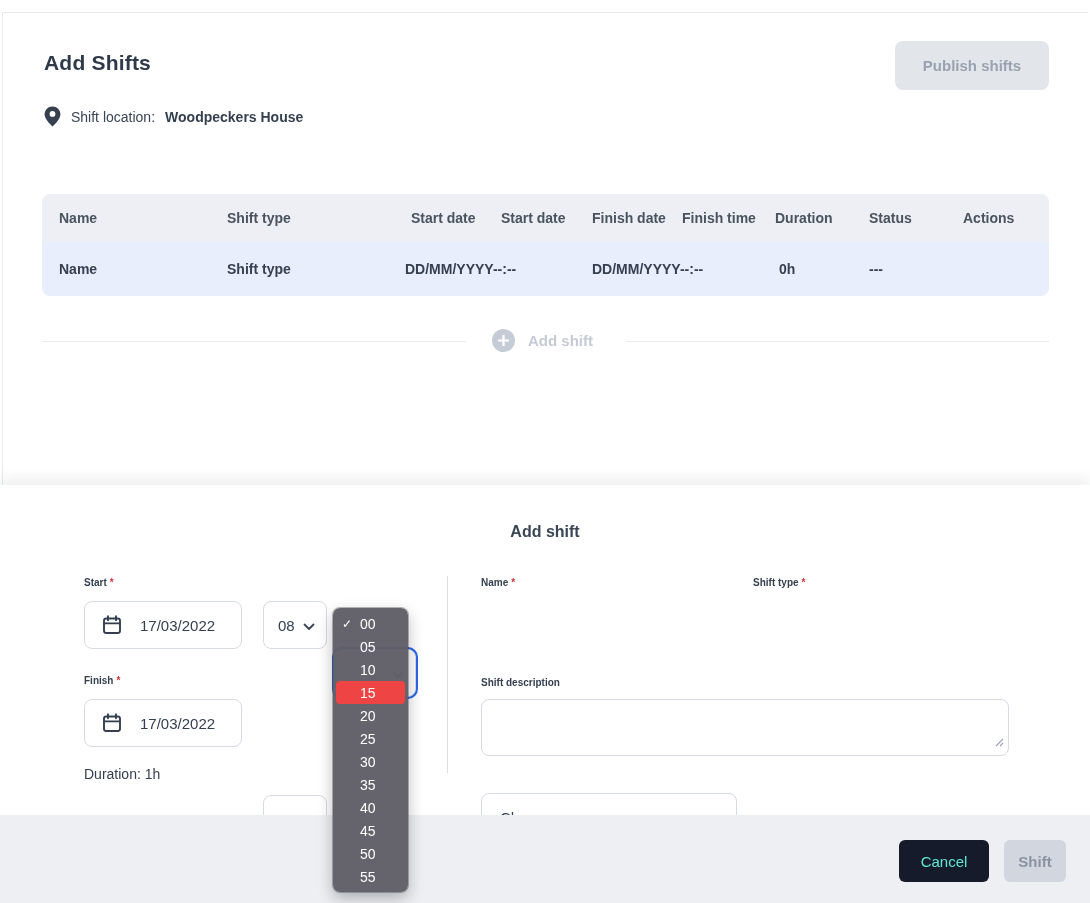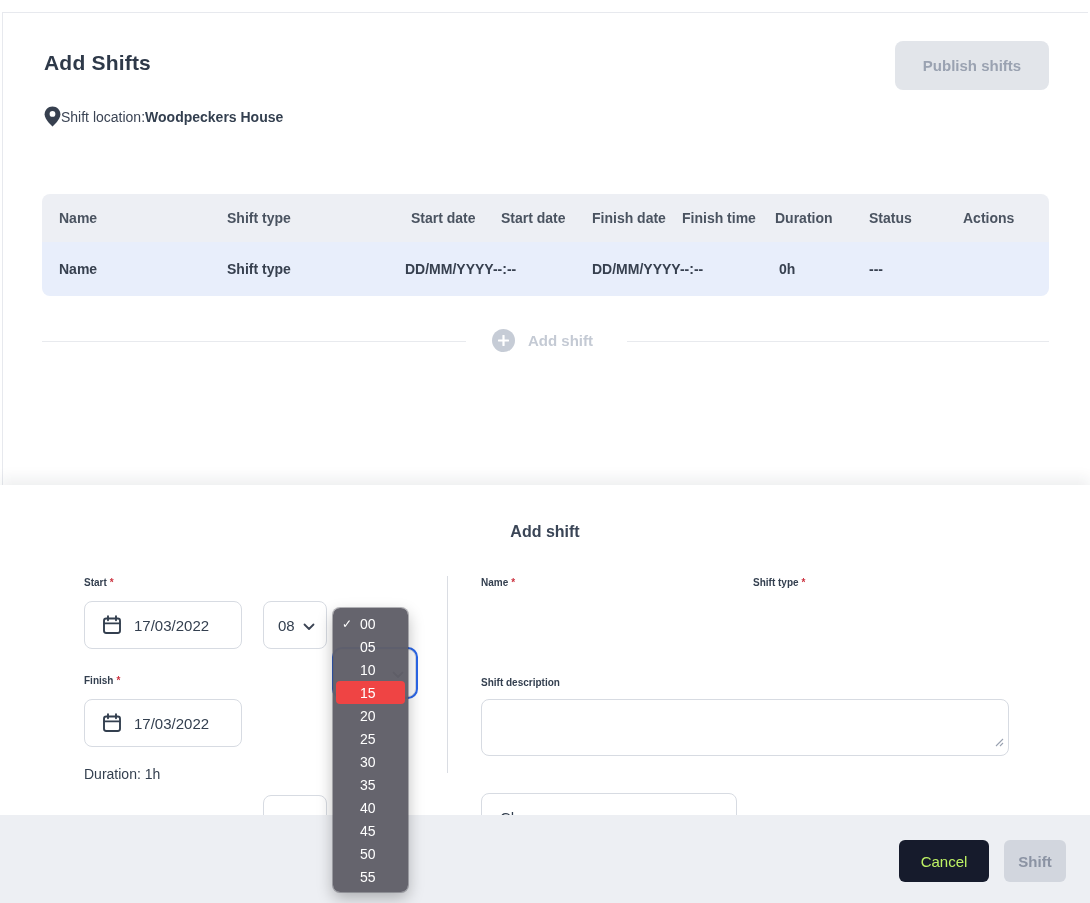--- a/index.html
+++ b/index.html
@@ -9,21 +9,21 @@
     font-family:"Liberation Sans", sans-serif; color:#333f4f;
   }
   .abs { position:absolute; }
 
   
   .card-border-top { left:2px; top:12px; width:1086px; height:1px; background:#e7e9ee; }
   .card-border-left { left:2px; top:12px; width:1px; height:473px; background:#e7e9ee; }
 
   
   .page-title { left:44px; top:51px; font-size:21px; font-weight:bold; color:#2e3949; letter-spacing:.2px; }
-  .location-row { left:44px; top:106px; display:flex; align-items:center; font-size:14px; color:#3b4454; }
+  .location-row { left:44px; top:106px; display:flex; align-items:center; gap:10px; font-size:14px; color:#3b4454; }
   .location-value { font-weight:bold; color:#333f4f; }
   .publish-btn {
     left:895px; top:41px; width:154px; height:49px; background:#e2e5ea; border:none;
     border-radius:8px; color:#9aa2b1; font-size:15px; font-weight:bold; cursor:default;
     font-family:"Liberation Sans", sans-serif;
   }
 
   
   .shifts-table { left:42px; top:194px; width:1007px; border-radius:8px; overflow:hidden; }
   .thead { display:flex; height:48px; background:#edeff4; align-items:center;
@@ -48,38 +48,38 @@
   
   .bottom-panel { left:0; top:485px; width:1090px; height:418px; background:#fff;
                   box-shadow:0 -6px 14px rgba(25,35,55,0.08); }
   .panel-heading { top:38px; left:0; width:1090px; text-align:center;
                    font-size:16px; font-weight:bold; color:#3a4556; }
   .field-label { font-size:10px; font-weight:bold; color:#333f4f; }
   .req { color:#cc3340; margin-left:3px; }
 
   .input-box { background:#fff; border:1px solid #d7dbe2; border-radius:8px; height:48px;
                display:flex; align-items:center; cursor:pointer; }
-  .date-input { width:158px; padding-left:16px; gap:11px; font-size:15px; color:#333f4f; }
+  .date-input { width:158px; padding-left:16px; gap:17px; font-size:15px; color:#333f4f; }
   .mini-select { width:64px; padding-left:14px; font-size:15px; color:#333f4f; position:relative; }
   .mini-select .chev { position:absolute; right:11px; }
   .wide-select { width:256px; padding-left:18px; font-size:15px; color:#333f4f; position:relative; }
   .wide-select .chev { position:absolute; right:16px; }
   .focus-ring { box-shadow:0 0 0 2px #2b67ea; }
 
   .v-divider { left:447px; top:91px; width:1px; height:197px; background:#dadde3; }
   .duration-text { left:84px; top:281px; font-size:14px; color:#333f4f; }
 
   .desc-box { left:481px; top:214px; width:528px; height:57px; background:#fff;
               border:1px solid #d7dbe2; border-radius:8px; position:absolute; cursor:text; }
   .resize-handle { position:absolute; right:4px; bottom:4px; }
 
   
   .panel-footer { left:0; top:330px; width:1090px; height:88px; background:#edeff3; position:absolute; }
   .cancel-btn { position:absolute; left:899px; top:25px; width:90px; height:42px; background:#161b2c;
-                color:#bef264; border:none; border-radius:6px; font-size:15px; cursor:pointer;
+                color:#5eead4; border:none; border-radius:6px; font-size:15px; cursor:pointer;
                 font-family:"Liberation Sans", sans-serif; }
   .save-btn { position:absolute; left:1004px; top:25px; width:62px; height:42px; background:#d2d6de;
               color:#8b93a3; border:none; border-radius:6px; font-size:15px; font-weight:bold;
               font-family:"Liberation Sans", sans-serif; }
 
   
   .dd-menu { left:333px; top:608px; width:75px; padding:4px 0; border-radius:7px; z-index:30;
              background:rgba(96,95,104,0.97);
              box-shadow:0 0 0 1px rgba(55,55,65,0.35), 0 6px 16px rgba(0,0,0,0.28); }
   .dd-item { position:relative; height:23px; margin:0 3px; border-radius:4px;

